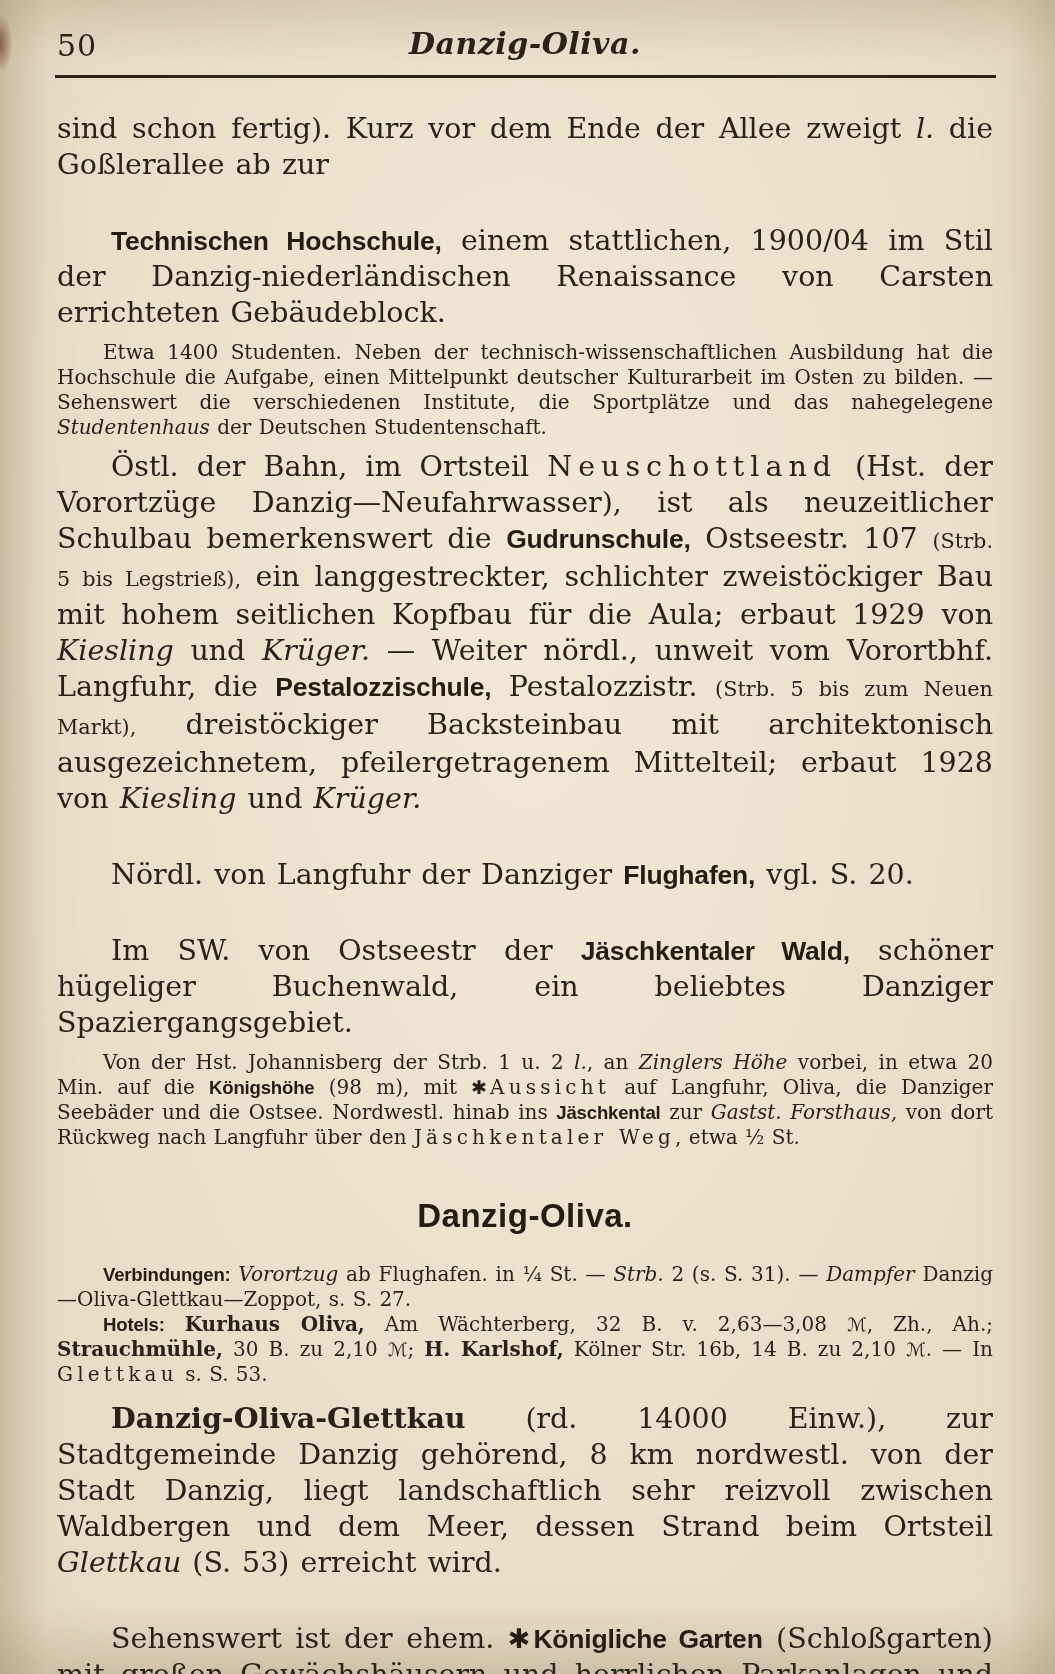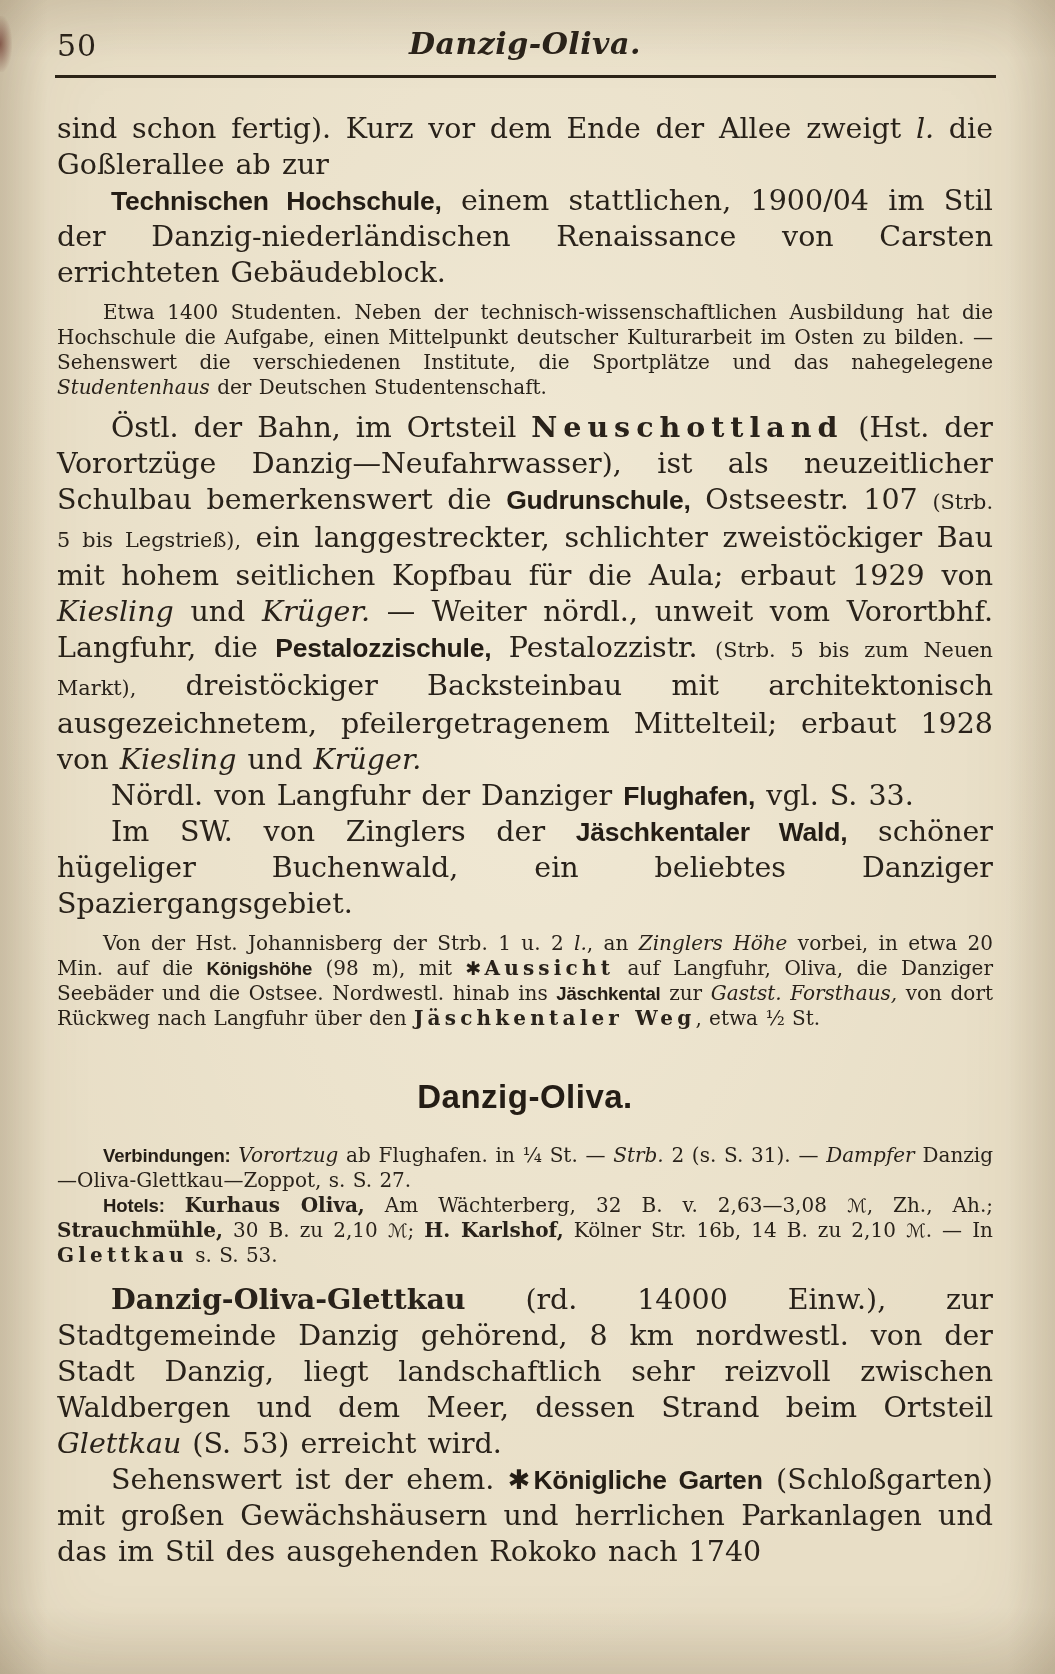--- a/index.html
+++ b/index.html
@@ -49,21 +49,21 @@
   .rule {
     height: 0;
     border-top: 3px solid #2c2418;
     margin: 7px -3px 0 -2px;
   }
   
   .para {
     margin: 0;
     text-align: justify;
   }
-  .main  { font-size: 28.5px; line-height: 36px; word-spacing: 2px; }
+  .main  { font-size: 28.5px; line-height: 36px; word-spacing: 2px; margin-top: 40px; }
   .small { font-size: 20px;   line-height: 25px; word-spacing: 1px; }
   .main.indent  { text-indent: 54px; }
   .small.indent { text-indent: 46px; }
   .first-para { margin-top: 33px; }
   .gap-above { margin-top: 9px; }
   .gap-above-lg { margin-top: 13px; }
   .section-heading {
     margin: 47px 0 27px;
     text-align: center;
     font-family: "Liberation Sans", sans-serif;
@@ -76,21 +76,21 @@
   .run-r  { }
   .run-i  { font-style: italic; }
   .run-bi { font-weight: 700; }
   .run-b  {
     font-family: "Liberation Sans", sans-serif;
     font-weight: 700;
     font-size: .93em;
     letter-spacing: -.2px;
     color: #241d15;
   }
-  .run-sp { letter-spacing: .21em; font-weight: bold; }
+  .run-sp { letter-spacing: .21em; }
   .run-sm { font-size: .73em; }
   .run-mk {
     font-family: "DejaVu Sans", "DejaVu Serif", serif;
     font-style: italic;
     font-size: .92em;
   }
   .run-star {
     font-family: "DejaVu Sans", sans-serif;
     font-weight: 700;
     font-size: .95em;
@@ -108,22 +108,22 @@
     <span class="page-number">50</span>
     <div class="running-title">Danzig-Oliva.</div>
   </div>
   <div class="rule"></div>
 
   <div id="body-top">
       <p class="para main first-para"><span class="run-r">sind schon fertig). Kurz vor dem Ende der Allee zweigt </span><span class="run-i">l.</span><span class="run-r"> die Goßlerallee ab zur</span></p>
       <p class="para main indent"><span class="run-b">Technischen Hochschule,</span><span class="run-r"> einem stattlichen, 1900/04 im Stil der Danzig-niederländischen Renaissance von Carsten errichteten Gebäudeblock.</span></p>
       <p class="para small indent gap-above"><span class="run-r">Etwa 1400 Studenten. Neben der technisch-wissenschaftlichen Ausbildung hat die Hochschule die Aufgabe, einen Mittelpunkt deutscher Kulturarbeit im Osten zu bilden. — Sehenswert die verschiedenen Institute, die Sportplätze und das nahegelegene </span><span class="run-i">Studentenhaus</span><span class="run-r"> der Deutschen Studentenschaft.</span></p>
       <p class="para main indent gap-above"><span class="run-r">Östl. der Bahn, im Ortsteil </span><span class="run-sp">Neuschottland</span><span class="run-r"> (Hst. der Vorortzüge Danzig—Neufahrwasser), ist als neuzeitlicher Schulbau bemerkenswert die </span><span class="run-b">Gudrunschule,</span><span class="run-r"> Ostseestr. 107 </span><span class="run-sm">(Strb. 5 bis Legstrieß),</span><span class="run-r"> ein langgestreckter, schlichter zweistöckiger Bau mit hohem seitlichen Kopfbau für die Aula; erbaut 1929 von </span><span class="run-i">Kiesling</span><span class="run-r"> und </span><span class="run-i">Krüger.</span><span class="run-r"> — Weiter nördl., unweit vom Vorortbhf. Langfuhr, die </span><span class="run-b">Pestalozzischule,</span><span class="run-r"> Pestalozzistr. </span><span class="run-sm">(Strb. 5 bis zum Neuen Markt),</span><span class="run-r"> dreistöckiger Backsteinbau mit architektonisch ausgezeichnetem, pfeilergetragenem Mittelteil; erbaut 1928 von </span><span class="run-i">Kiesling</span><span class="run-r"> und </span><span class="run-i">Krüger.</span></p>
-      <p class="para main indent"><span class="run-r">Nördl. von Langfuhr der Danziger </span><span class="run-b">Flughafen,</span><span class="run-r"> vgl. S. 33.</span></p>
-      <p class="para main indent"><span class="run-r">Im SW. von Zinglers der </span><span class="run-b">Jäschkentaler Wald,</span><span class="run-r"> schöner hügeliger Buchenwald, ein beliebtes Danziger Spaziergangsgebiet.</span></p>
+      <p class="para main indent"><span class="run-r">Nördl. von Langfuhr der Danziger </span><span class="run-b">Flughafen,</span><span class="run-r"> vgl. S. 20.</span></p>
+      <p class="para main indent"><span class="run-r">Im SW. von Ostseestr der </span><span class="run-b">Jäschkentaler Wald,</span><span class="run-r"> schöner hügeliger Buchenwald, ein beliebtes Danziger Spaziergangsgebiet.</span></p>
       <p class="para small indent gap-above"><span class="run-r">Von der Hst. Johannisberg der Strb. 1 u. 2 </span><span class="run-i">l.</span><span class="run-r">, an </span><span class="run-i">Zinglers Höhe</span><span class="run-r"> vorbei, in etwa 20 Min. auf die </span><span class="run-b">Königshöhe</span><span class="run-r"> (98 m), mit </span><span class="run-star">✱</span><span class="run-sp">Aussicht</span><span class="run-r"> auf Langfuhr, Oliva, die Danziger Seebäder und die Ostsee. Nordwestl. hinab ins </span><span class="run-b">Jäschkental</span><span class="run-r"> zur </span><span class="run-i">Gastst. Forsthaus,</span><span class="run-r"> von dort Rückweg nach Langfuhr über den </span><span class="run-sp">Jäschkentaler Weg</span><span class="run-r">, etwa ½ St.</span></p>
     </div>
 
   <div class="section-heading">Danzig-Oliva.</div>
 
   <div id="body-bottom">
       <p class="para small indent"><span class="run-b">Verbindungen:</span><span class="run-r"> </span><span class="run-i">Vorortzug</span><span class="run-r"> ab Flughafen. in ¼ St. — </span><span class="run-i">Strb.</span><span class="run-r"> 2 (s. S. 31). — </span><span class="run-i">Dampfer</span><span class="run-r"> Danzig—Oliva-Glettkau—Zoppot, s. S. 27.</span></p>
       <p class="para small indent"><span class="run-b">Hotels:</span><span class="run-r"> </span><span class="run-bi">Kurhaus Oliva,</span><span class="run-r"> Am Wächterberg, 32 B. v. 2,63—3,08 </span><span class="run-mk">ℳ</span><span class="run-r">, Zh., Ah.; </span><span class="run-bi">Strauchmühle,</span><span class="run-r"> 30 B. zu 2,10 </span><span class="run-mk">ℳ</span><span class="run-r">; </span><span class="run-bi">H. Karlshof,</span><span class="run-r"> Kölner Str. 16b, 14 B. zu 2,10 </span><span class="run-mk">ℳ</span><span class="run-r">. — In </span><span class="run-sp">Glettkau</span><span class="run-r"> s. S. 53.</span></p>
       <p class="para main indent gap-above-lg"><span class="run-bi">Danzig-Oliva-Glettkau</span><span class="run-r"> (rd. 14000 Einw.), zur Stadtgemeinde Danzig gehörend, 8 km nordwestl. von der Stadt Danzig, liegt landschaftlich sehr reizvoll zwischen Waldbergen und dem Meer, dessen Strand beim Ortsteil </span><span class="run-i">Glettkau</span><span class="run-r"> (S. 53) erreicht wird.</span></p>
       <p class="para main indent"><span class="run-r">Sehenswert ist der ehem. </span><span class="run-star">✱</span><span class="run-b">Königliche Garten</span><span class="run-r"> (Schloßgarten) mit großen Gewächshäusern und herrlichen Parkanlagen und das im Stil des ausgehenden Rokoko nach 1740</span></p>

